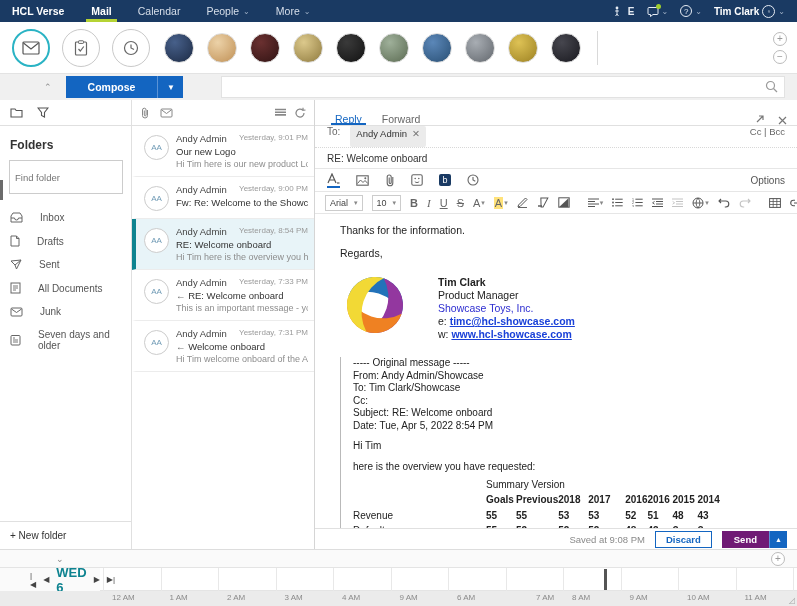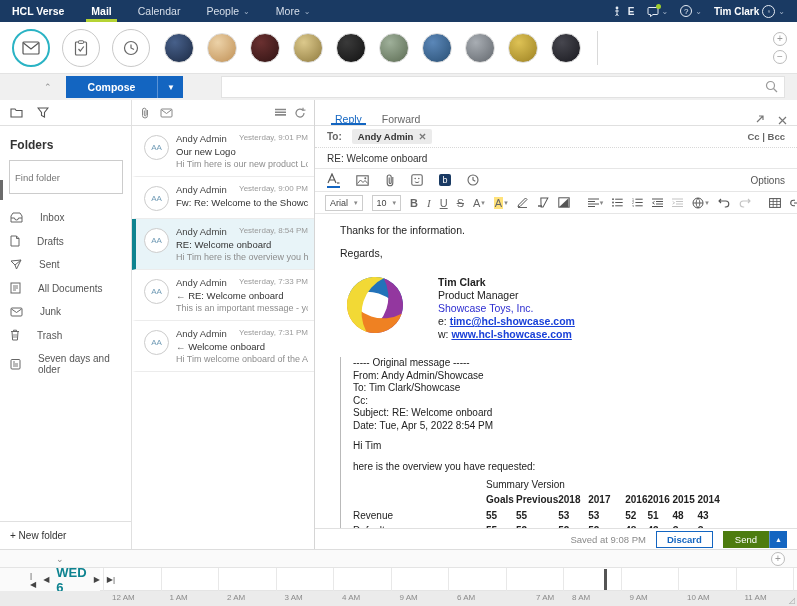--- a/index.html
+++ b/index.html
@@ -82,21 +82,21 @@
   .mi-prev { font-size:9px; color:#8d8d8d; margin-top:2px; white-space:nowrap; overflow:hidden; }
   .replyarrow { color:#777; }
 
   
   #replypane { flex:1; display:flex; flex-direction:column; min-width:0; }
   .rp-tabs { height:26px; border-bottom:1px solid #e0e0e0; display:flex; align-items:flex-end; padding:0 10px; }
   .rp-tab { display:flex; align-items:center; padding:0 10px; font-size:10.5px; color:#666; position:relative; cursor:pointer; }
   .rp-tab.active { color:#1365c1; }
   .rp-tab.active::after { content:""; position:absolute; left:6px; right:6px; bottom:0; height:2px; background:#1365c1; }
   .rp-tabs .right { margin-left:auto; display:flex; align-items:center; gap:14px; color:#777; }
-  .rp-to { height:22px; border-bottom:1px dotted #d8d8d8; display:flex; align-items:center; padding:0 12px; font-size:10px; color:#666;font-weight:bold; }
+  .rp-to { height:22px; border-bottom:1px dotted #d8d8d8; display:flex; padding:0 12px; font-size:10px; color:#666; }
   .chip { background:#ebebeb; border-radius:2px; padding:2px 6px; margin-left:10px; font-size:9.5px; color:#333; }
   .chip .x { color:#777; margin-left:5px; }
   .ccbcc { margin-left:auto; color:#666; font-size:9.5px; }
   .rp-subj { height:21px; border-bottom:1px solid #e6e6e6; display:flex; align-items:center; padding:0 12px; }
   .rp-subj input { border:none; outline:none; font-size:10px; color:#333; width:100%; }
   .tb1 { height:23px; border-bottom:1px solid #e6e6e6; display:flex; align-items:center; gap:16px; padding:0 12px; }
   .tb1 .opt { margin-left:auto; font-size:10px; color:#555; }
   .tbicon { color:#666; font-size:11px; cursor:pointer; display:inline-flex; align-items:center; }
   .fmt-active { border-bottom:2px solid #1365c1; padding-bottom:1px; }
   .bsquare { width:12px; height:12px; background:#1a3a63; color:#fff; font-size:9px; display:inline-flex;
@@ -125,21 +125,21 @@
   table.summary { border-collapse:collapse; margin-top:4px; }
   table.summary td, table.summary th { font-size:10px; text-align:left; padding:1.5px 0; white-space:nowrap; overflow:visible; }
   table.summary th { font-weight:bold; }
   td.num { font-weight:bold; }
   .rp-footer { height:21px; border-top:1px solid #e0e0e0; display:flex; align-items:center; justify-content:flex-end;
                gap:10px; padding-right:10px; background:#fff; }
   .saved { font-size:9.5px; color:#8a8a8a; }
   .discard-btn { border:1px solid #1365c1; background:#fff; color:#1365c1; font-size:9.5px; font-weight:bold;
                  height:17px; padding:0 10px; cursor:pointer; }
   .send-wrap { display:flex; height:17px; }
-  .send-btn { background:#4d7c0f; color:#fff; border:none; font-size:9.5px; font-weight:normal; padding:0 12px; cursor:pointer; }
+  .send-btn { background:#701a75; color:#fff; border:none; font-size:9.5px; font-weight:bold; padding:0 12px; cursor:pointer; }
   .send-dd { background:#1365c1; color:#fff; width:18px; border-left:1px solid #5a93d6; font-size:7px;
              display:flex; align-items:center; justify-content:center; cursor:pointer; }
 
   
   #bottombar { position:absolute; left:0; top:549px; width:797px; height:57px; border-top:1px solid #ddd; background:#fafafa; }
   .bb-collapse { height:18px; display:flex; align-items:center; border-bottom:1px solid #e4e4e4; }
   .bb-collapse .chev { margin-left:56px; color:#8a8a8a; font-size:9px; cursor:pointer; }
   .bb-plus { margin-left:auto; margin-right:12px; }
   .bb-grid { position:relative; height:23px; background:#fff; border-bottom:1px solid #e4e4e4; }
   .bb-nav { position:absolute; left:0; top:0; height:23px; width:100px; display:flex; align-items:center; gap:7px;
@@ -317,29 +317,20 @@
             <span>All Documents</span>
           </div>
           <div class="folder-item">
             <span class="tbicon">
               <svg class="ic" width="13" height="10" viewBox="0 0 13 10">
                 <rect x="1" y="1" width="11" height="8" rx="1" fill="none" stroke="#666" stroke-width="1"></rect>
                 <path d="M1.5 2 L6.5 5.5 L11.5 2" fill="none" stroke="#666" stroke-width="1"></path>
               </svg>
             </span>
             <span>Junk</span>
-          </div>
-          <div class="folder-item">
-            <span class="tbicon">
-              <svg class="ic" width="10" height="12" viewBox="0 0 10 12">
-                <path d="M1 2.5 h8 M3.5 2.5 V1.2 h3 V2.5 M2 2.5 L2.6 11 h4.8 L8 2.5" fill="none" stroke="#666" stroke-width="1"></path>
-                <path d="M4 5 v4 M6 5 v4" stroke="#666" stroke-width="0.8"></path>
-              </svg>
-            </span>
-            <span>Trash</span>
           </div>
           <div class="folder-item">
             <span class="tbicon">
               <svg class="ic" width="11" height="12" viewBox="0 0 11 12">
                 <rect x="1" y="1.5" width="9" height="9.5" rx="1" fill="none" stroke="#666" stroke-width="1"></rect>
                 <path d="M3 4 h2 M3 6 h5 M3 8 h5" stroke="#666" stroke-width="0.9"></path>
               </svg>
             </span>
             <span>Seven days and older</span>
           </div>

